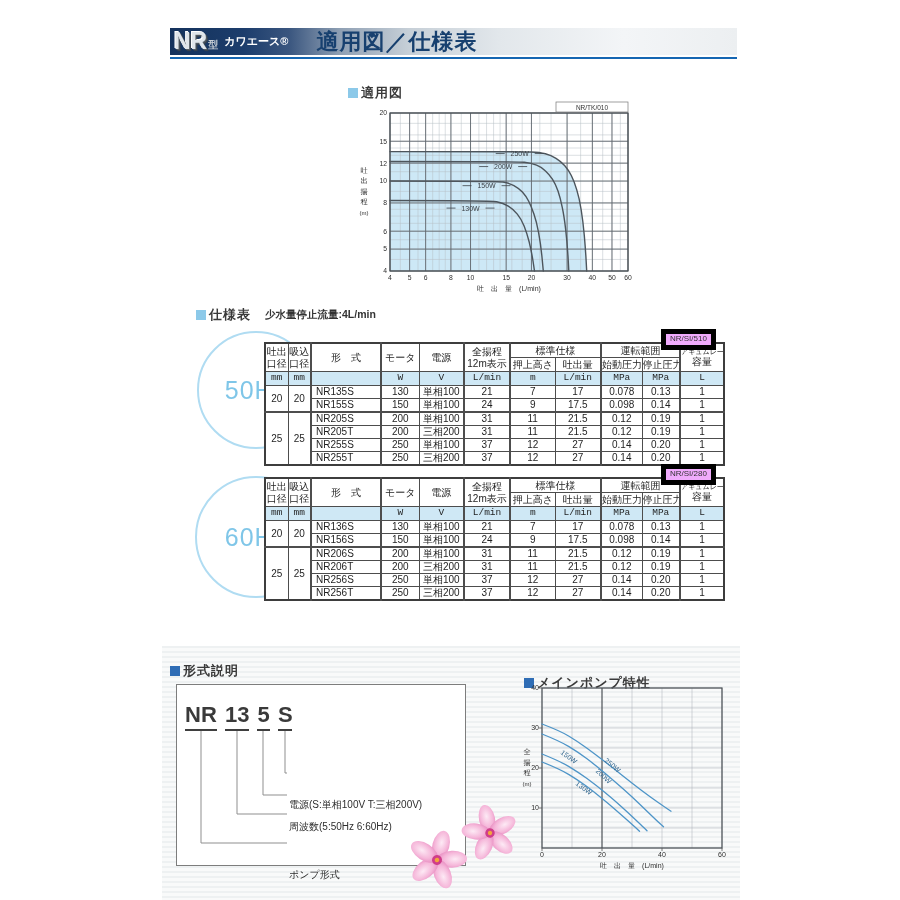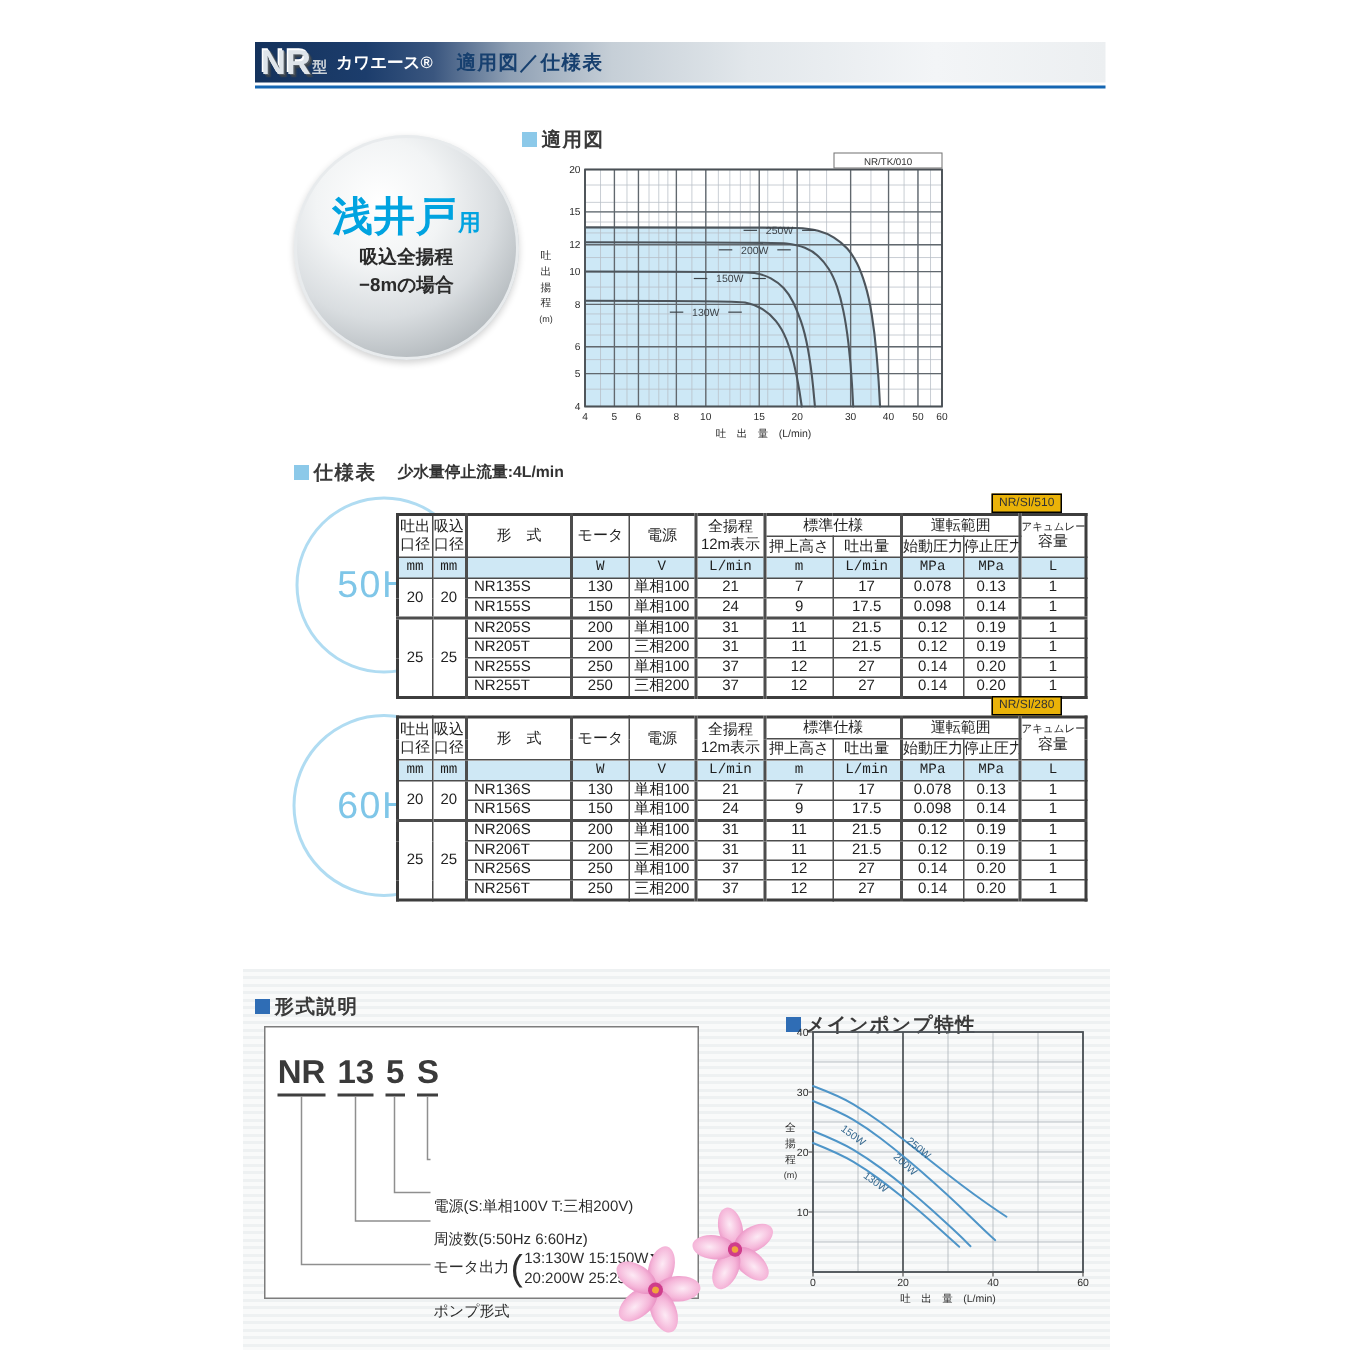--- a/index.html
+++ b/index.html
@@ -8,41 +8,41 @@
 
   
   #header-bar{position:absolute;left:170px;top:28px;width:567px;height:27px;
     background:linear-gradient(90deg,#14325c 0%,#1c3d6c 13%,#3a567f 20%,#8headerfff 0%,#8fa0b4 30%,#c6cfd7 42%,#e2e7eb 58%,#f3f5f7 80%,#eceff1 100%);
     background:linear-gradient(90deg,#14325c 0%,#1c3d6c 13%,#3a567f 21%,#8fa0b4 30%,#c6cfd7 42%,#e2e7eb 58%,#f3f5f7 80%,#eceff1 100%);
     display:flex;align-items:center;padding:0;}
   .logo-nr{font-size:23px;font-weight:800;letter-spacing:0px;color:#dfe5ea;margin-left:4px;line-height:1;
     text-shadow:1px 1px 0 #555e66,-1px -1px 0 #ffffff,2px 2px 1px #3c454d;}
   .logo-suffix{font-size:10px;color:#c9d0d6;margin-left:1px;margin-top:6px;font-weight:700;}
   .brand{font-size:11px;color:#ffffff;margin-left:6px;font-weight:700;}
-  .header-title{font-size:13px;font-weight:800;color:#17406f;margin-left:16px;letter-spacing:1px;}
+  .header-title{font-size:22px;font-weight:800;color:#17406f;margin-left:28px;letter-spacing:1px;}
   #header-underline{position:absolute;left:170px;top:57px;width:567px;height:2px;background:#1566b2;}
 
   
   #badge{position:absolute;left:196px;top:90px;width:150px;height:150px;border-radius:50%;
     background:radial-gradient(circle at 38% 30%,#ffffff 0%,#f2f4f5 30%,#d9dde0 55%,#b3b9bd 78%,#cdd2d5 92%,#a8aeb2 100%);
     box-shadow:0 2px 5px rgba(0,0,0,0.18), inset 0 0 0 2px #e8ebed;
     display:flex;flex-direction:column;align-items:center;justify-content:center;text-align:center;}
   .badge-main{font-size:27px;font-weight:800;color:#00a3e0;line-height:1;letter-spacing:1px;}
   .badge-main-suffix{font-size:15px;font-weight:800;color:#00a3e0;}
   .badge-sub{font-size:12.5px;font-weight:700;color:#2b2b2b;margin-top:4px;line-height:1.5;}
 
   
   .sec-head{position:absolute;display:flex;align-items:center;font-size:13px;font-weight:800;color:#3a3a3a;letter-spacing:1px;}
   .bullet{width:10px;height:10px;margin-right:3px;display:inline-block;}
   .bullet.light{background:#8cc9e9;}
   .bullet.dark{background:#2f6db5;}
   .spec-note{font-size:10.5px;font-weight:700;color:#333;margin-left:14px;letter-spacing:0;}
 
   
-  .ref-box{position:absolute;border:1px solid #000000;background:#eab308;font-size:8px;color:#333;
+  .ref-box{position:absolute;border:5px solid #000000;background:#f0abfc;font-size:8px;color:#333;
     padding:1px 4px;line-height:1.1;z-index:3;}
 
   
   .freq-circle{position:absolute;border:2px solid #b0dcf2;border-radius:50%;display:flex;
     align-items:center;justify-content:center;color:#7fc6e8;font-size:25px;letter-spacing:1px;z-index:1;background:transparent;}
   #circle50{left:197px;top:331px;width:114px;height:114px;}
   #circle60{left:195px;top:476px;width:118px;height:118px;}
 
   
   .spec-table{position:absolute;left:264px;border-collapse:collapse;table-layout:fixed;width:459px;
@@ -86,29 +86,20 @@
 <div id="page">
 
   <div id="header-bar">
     <span class="logo-nr">NR</span>
     <span class="logo-suffix">型</span>
     <span class="brand">カワエース®</span>
     <span class="header-title">適用図／仕様表</span>
   </div>
   <div id="header-underline"></div>
 
-  <div id="badge">
-    <div>
-      <span class="badge-main">浅井戸</span><span class="badge-main-suffix">用</span>
-    </div>
-    <div class="badge-sub">
-      <div>吸込全揚程</div>
-      <div>−8mの場合</div>
-    </div>
-  </div>
 
   <div class="sec-head" style="left:348px;top:84px;">
     <span class="bullet light"></span>
     <span>適用図</span>
   </div>
   <svg id="app-chart-svg" width="290" height="200" viewBox="0 0 290 200">
       <path d="M40.0 171.0 L40.0 51.6Q172.2 51.6 181.0 52.0Q189.8 52.3 195.4 53.8Q201.1 55.3 206.0 58.4Q211.0 61.5 214.8 65.7Q218.5 69.9 221.3 75.5Q224.1 81.0 226.7 89.6Q229.4 98.2 231.2 110.0Q233.1 121.8 234.3 135.5Q235.5 149.1 236.1 160.0L236.7 171.0 L236.7 171.0 Z" fill="#cde8f6"></path>
       <line x1="40" y1="13" x2="40" y2="171" stroke="#b7bec5" stroke-width="0.5"></line>
       <line x1="50.35149292092508" y1="13" x2="50.35149292092508" y2="171" stroke="#b7bec5" stroke-width="0.5"></line>
       <line x1="59.61121887296116" y1="13" x2="59.61121887296116" y2="171" stroke="#b7bec5" stroke-width="0.5"></line>
@@ -509,31 +500,20 @@
       <span class="code-part cp-s">S</span>
     </div>
     <svg id="connector-svg" width="288" height="180" viewBox="0 0 288 180">
       <polyline points="108,46 108,88 110,88" fill="none" stroke="#8f8f8f" stroke-width="1"></polyline>
       <polyline points="86,46 86,110 110,110" fill="none" stroke="#8f8f8f" stroke-width="1"></polyline>
       <polyline points="60,46 60,129 110,129" fill="none" stroke="#8f8f8f" stroke-width="1"></polyline>
       <polyline points="24,46 24,158 110,158" fill="none" stroke="#8f8f8f" stroke-width="1"></polyline>
     </svg>
     <div class="model-label" style="top:82px;">電源(S:単相100V T:三相200V)</div>
     <div class="model-label" style="top:104px;">周波数(5:50Hz 6:60Hz)</div>
-    <div class="model-label" style="top:116px;">
-      <div id="motor-row">
-        <span>モータ出力</span>
-        <span class="paren">(</span>
-        <span class="mlines">
-          <span>13:130W 15:150W</span>
-          <span>20:200W 25:250W</span>
-        </span>
-        <span class="paren">)</span>
-      </div>
-    </div>
     <div class="model-label" style="top:152px;">ポンプ形式</div>
   </div>
 
   <div class="sec-head" style="left:524px;top:662px;margin-top:12px;">
     <span class="bullet dark"></span>
     <span>メインポンプ特性</span>
   </div>
   <svg id="pump-chart-svg" width="222" height="210" viewBox="0 0 222 210">
       <line x1="22" y1="12" x2="22" y2="172" stroke="#a8afb4" stroke-width="0.5"></line>
       <line x1="52" y1="12" x2="52" y2="172" stroke="#a8afb4" stroke-width="0.5"></line>

